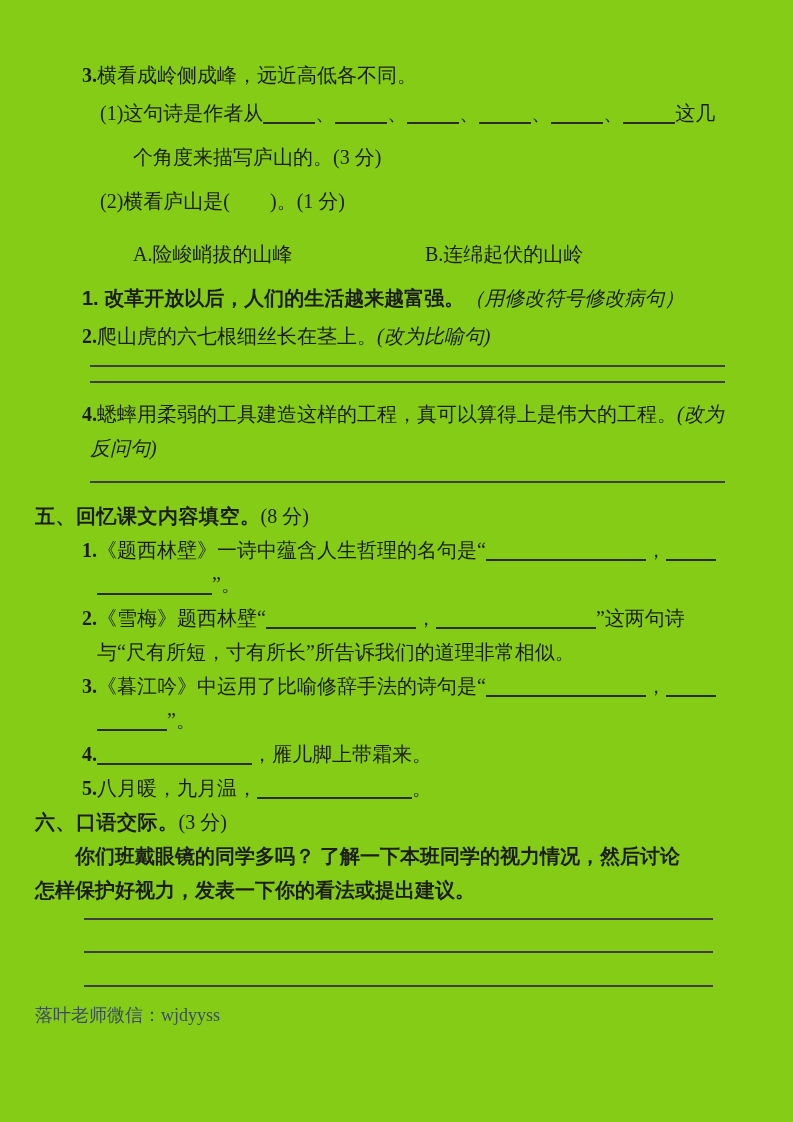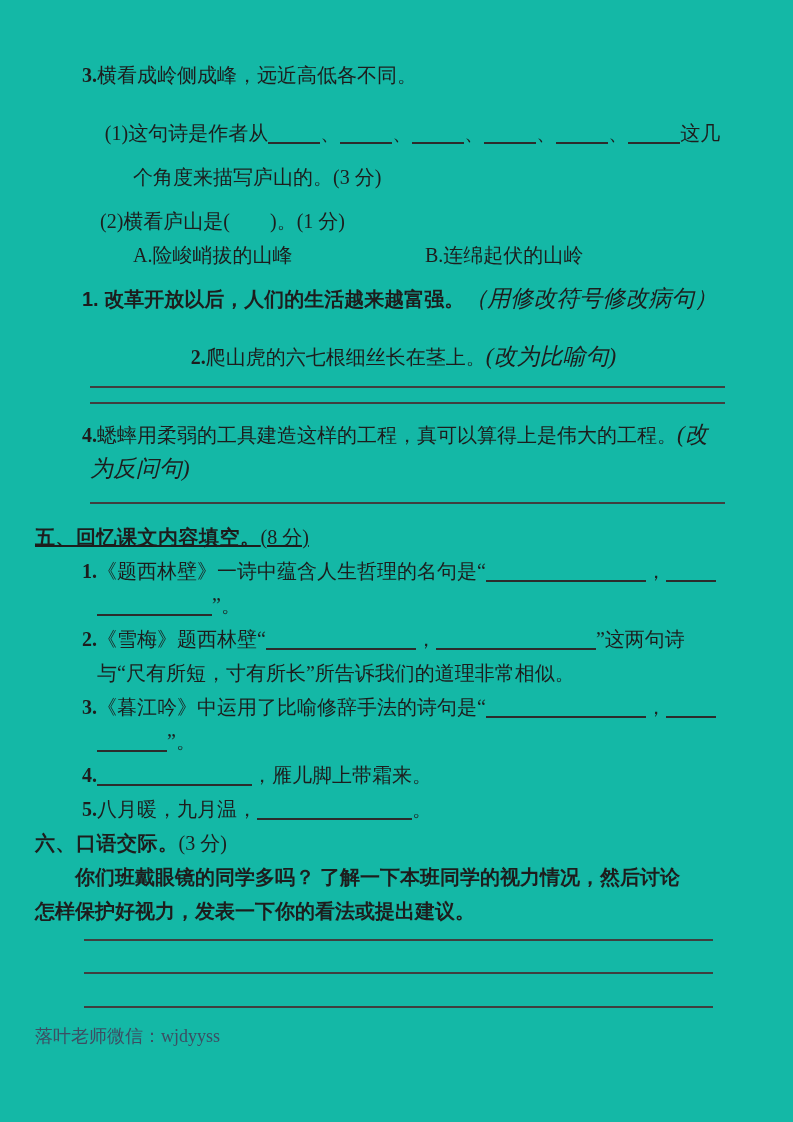--- a/index.html
+++ b/index.html
@@ -1,43 +1,43 @@
 <!DOCTYPE html>
 <html><head>
 <meta charset="utf-8">
 <style>
   * { margin:0; padding:0; box-sizing:border-box; }
   html,body { background:#ffffff; }
   .page {
     position:relative;
     width:793px; height:1122px;
-    background:#14b8a6;
+    background:#84cc16;
     font-family:"Liberation Serif","DejaVu Serif",serif;
     font-size:20px; line-height:34px;
     color:#1d1d1d;
     padding:58px 68px 0 35px;
     overflow:hidden;
   }
   .line { white-space:nowrap; }
   .wrap { white-space:normal; overflow-wrap:break-word; }
   .num  { font-weight:bold; }
   .h-sec {
     font-family:"Liberation Sans","DejaVu Sans",sans-serif;
     font-weight:bold; letter-spacing:0.5px;
   }
   .h-sec .score { font-family:"Liberation Serif","DejaVu Serif",serif; font-weight:normal; letter-spacing:0; }
   .score { font-weight:normal; }
-  .note { font-style:italic; font-size:23px; }
+  .note { font-style:italic; font-size:20px; }
   .bold-item { font-family:Liberation Sans, sans-serif; font-weight:bold; }
   .m-item  { margin-left:47px; }
   .m-item2 { margin-left:62px; }
   .m-sub   { margin-left:65px; }
-  .m-cont  { margin-left:98px; }
-  .mt4 { margin-top:10px; } .mt8 { margin-top:24px;text-align:center; } .mt10 { margin-top:10px; }
-  .mt14 { margin-top:14px; } .mt16 { margin-top:16px;text-decoration:underline; }
+  .m-cont  { margin-left:98px;margin-top:19px; }
+  .mt4 { margin-top:10px; } .mt8 { margin-top:4px; } .mt10 { margin-top:10px; }
+  .mt14 { margin-top:14px; } .mt16 { margin-top:16px; }
   .opt-a { display:inline-block; width:292px; }
   .blank {
     display:inline-block;
     border-bottom:2px solid #2c2c2c;
     height:20px; vertical-align:-4px;
   }
   .w50{width:50px}.w52{width:52px}.w70{width:70px}.w115{width:115px}
   .w150{width:150px}.w155{width:155px}.w160{width:160px}
   .dotted {
     display:inline-block;

